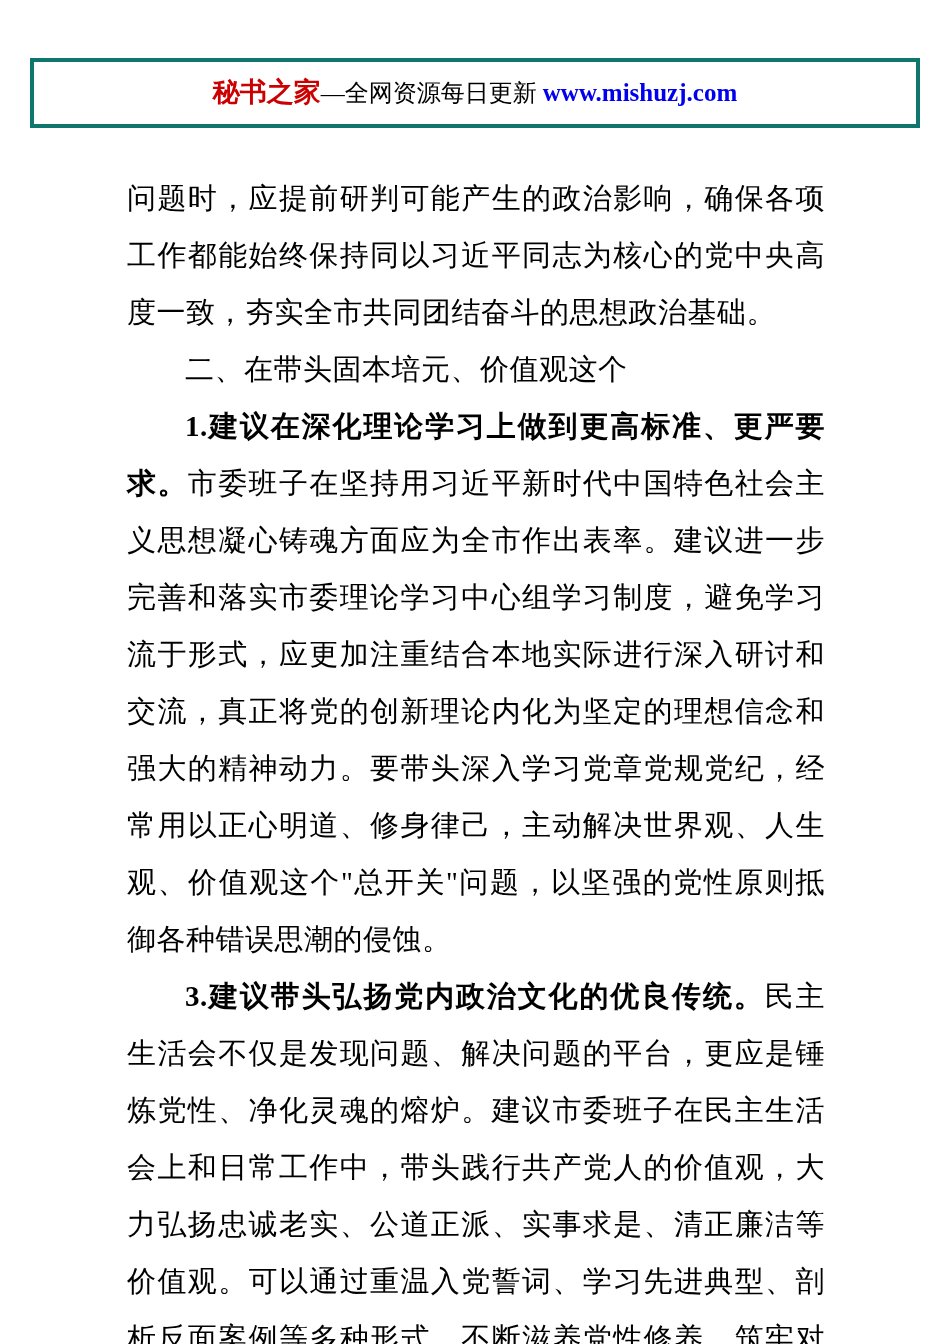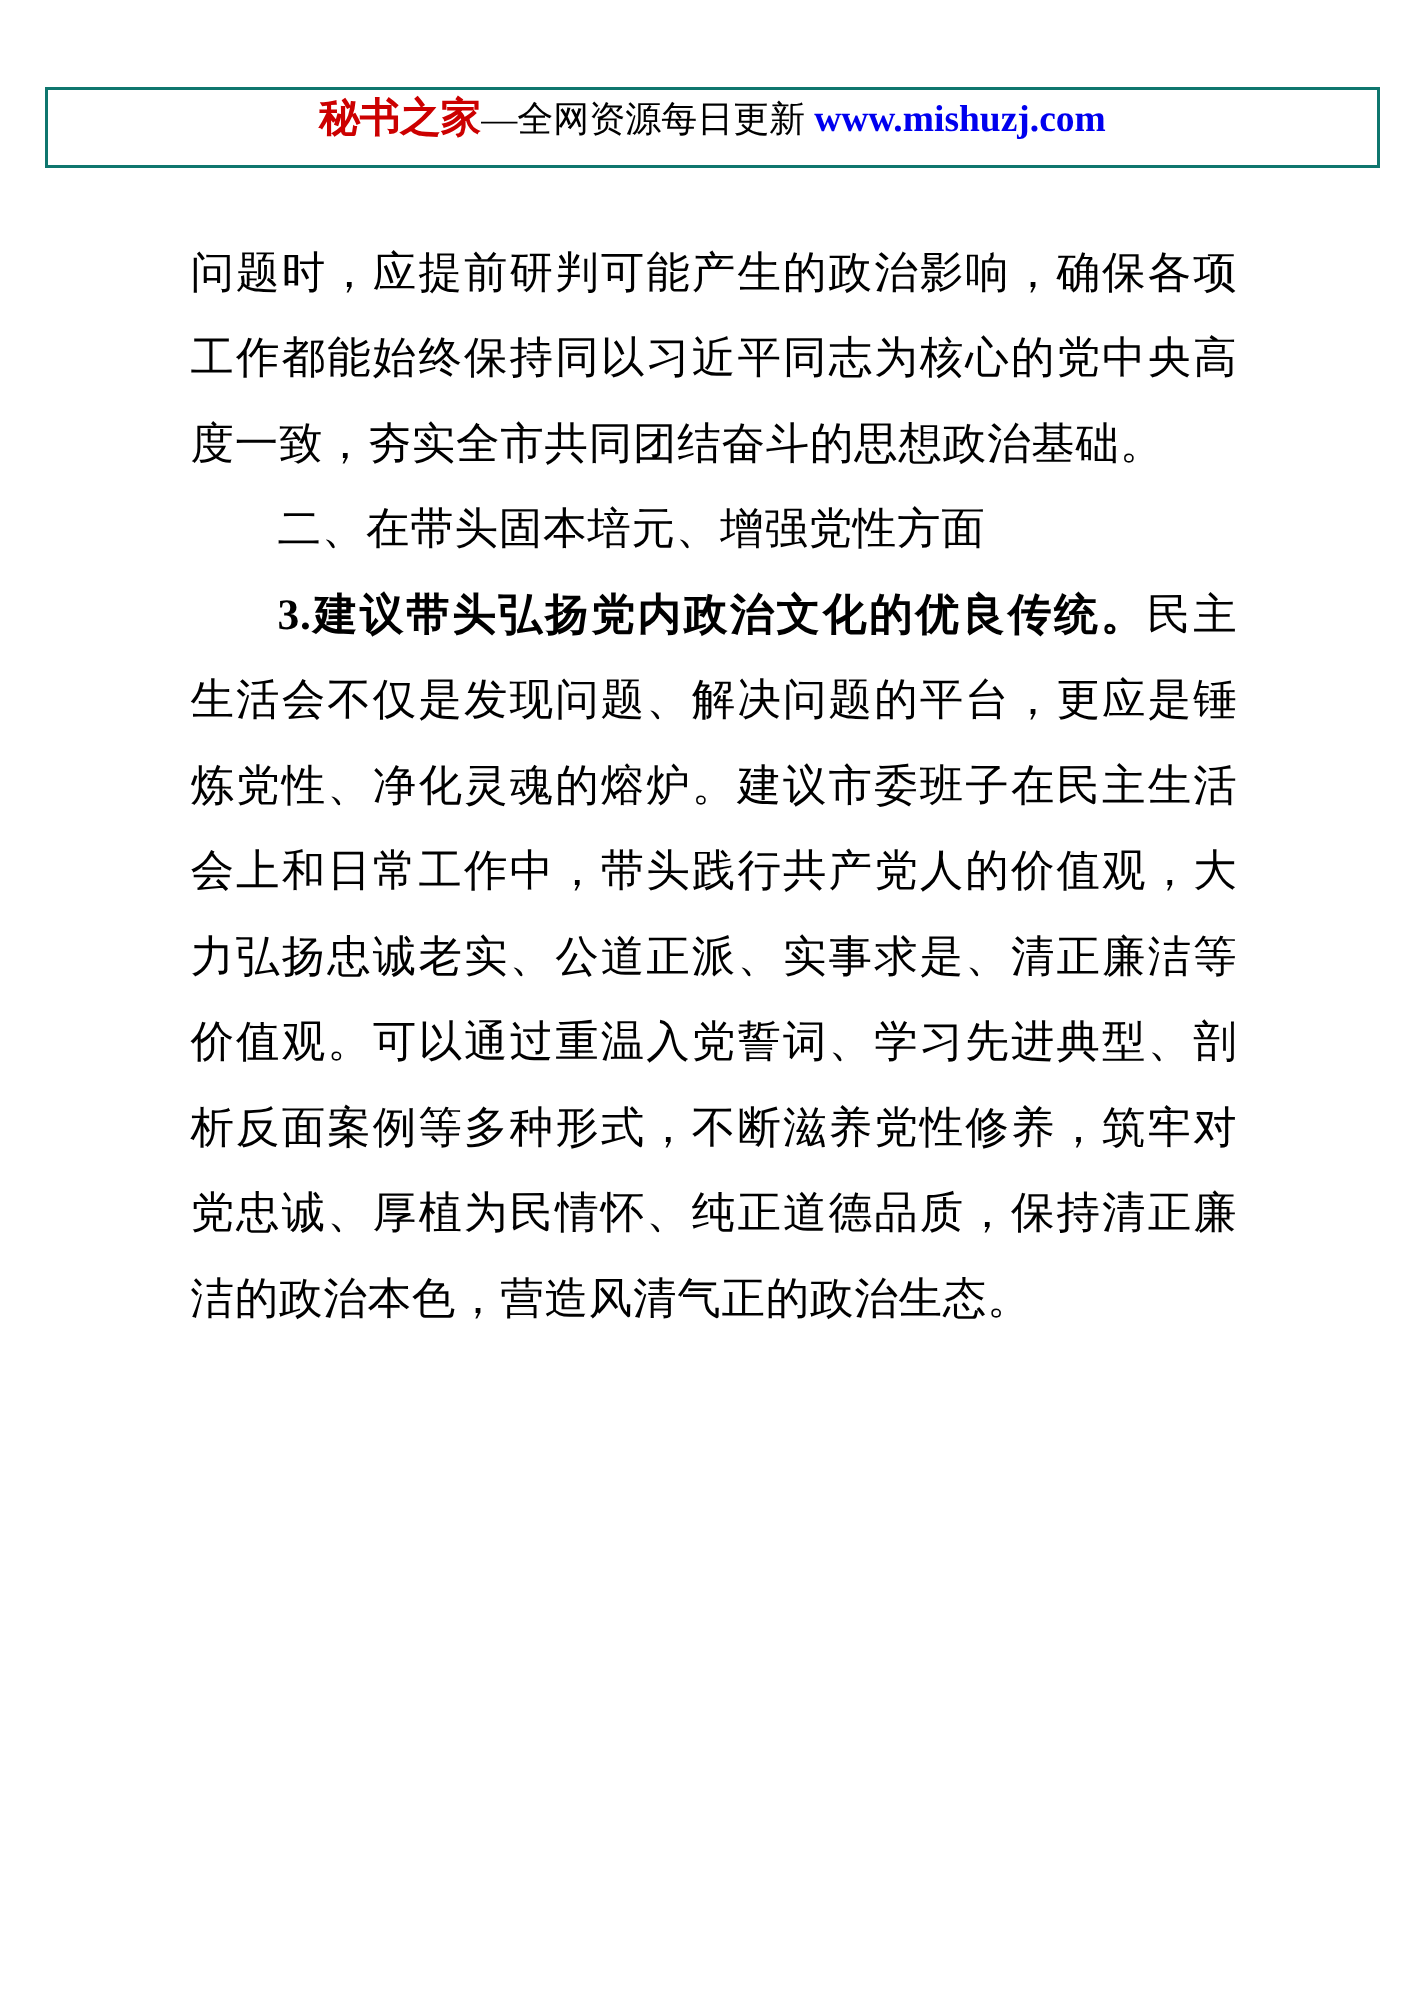--- a/index.html
+++ b/index.html
@@ -12,22 +12,22 @@
     width: 950px;
     height: 1344px;
     box-sizing: border-box;
     background: #ffffff;
     font-family: "Liberation Serif", "DejaVu Serif", serif;
     color: #000000;
     overflow: hidden;
   }
   .header-box {
     margin: 58px 30px 0 30px;
-    border: 2px solid #0f766e;
-    padding: 0 0 14px 0;
+    border: 4px solid #0f766e;
+    padding: 12px 0 14px 0;
     text-align: center;
     white-space: nowrap;
   }
   .site-name {
     font-size: 27px;
     font-weight: bold;
   }
   .tagline {
     font-size: 24px;
     color: #000000;
@@ -55,16 +55,17 @@
 </style>
 </head>
 <body>
 
 <div class="page">
   <div class="header-box">
     <span class="site-name" style="color: rgb(204, 0, 0);">秘书之家</span><span class="tagline" style="color: rgb(0, 0, 0);">—全网资源每日更新 </span><span class="site-url" style="color: rgb(0, 0, 238);">www.mishuzj.com</span>
   </div>
   <div class="doc-body">
       <p class="para"><span>问题时，应提前研判可能产生的政治影响，确保各项工作都能始终保持同以习近平同志为核心的党中央高度一致，夯实全市共同团结奋斗的思想政治基础。</span></p>
-      <p class="para indent"><span>二、在带头固本培元、增强党性方面</span></p>
+      <p class="para indent"><span>二、在带头固本培元、价值观这个</span></p>
+      <p class="para indent"><span class="bold">1.建议在深化理论学习上做到更高标准、更严要求。</span><span>市委班子在坚持用习近平新时代中国特色社会主义思想凝心铸魂方面应为全市作出表率。建议进一步完善和落实市委理论学习中心组学习制度，避免学习流于形式，应更加注重结合本地实际进行深入研讨和交流，真正将党的创新理论内化为坚定的理想信念和强大的精神动力。要带头深入学习党章党规党纪，经常用以正心明道、修身律己，主动解决世界观、人生观、价值观这个"总开关"问题，以坚强的党性原则抵御各种错误思潮的侵蚀。</span></p>
       <p class="para indent"><span class="bold">3.建议带头弘扬党内政治文化的优良传统。</span><span>民主生活会不仅是发现问题、解决问题的平台，更应是锤炼党性、净化灵魂的熔炉。建议市委班子在民主生活会上和日常工作中，带头践行共产党人的价值观，大力弘扬忠诚老实、公道正派、实事求是、清正廉洁等价值观。可以通过重温入党誓词、学习先进典型、剖析反面案例等多种形式，不断滋养党性修养，筑牢对党忠诚、厚植为民情怀、纯正道德品质，保持清正廉洁的政治本色，营造风清气正的政治生态。</span></p>
     </div>
 </div>
 
 </body></html>

